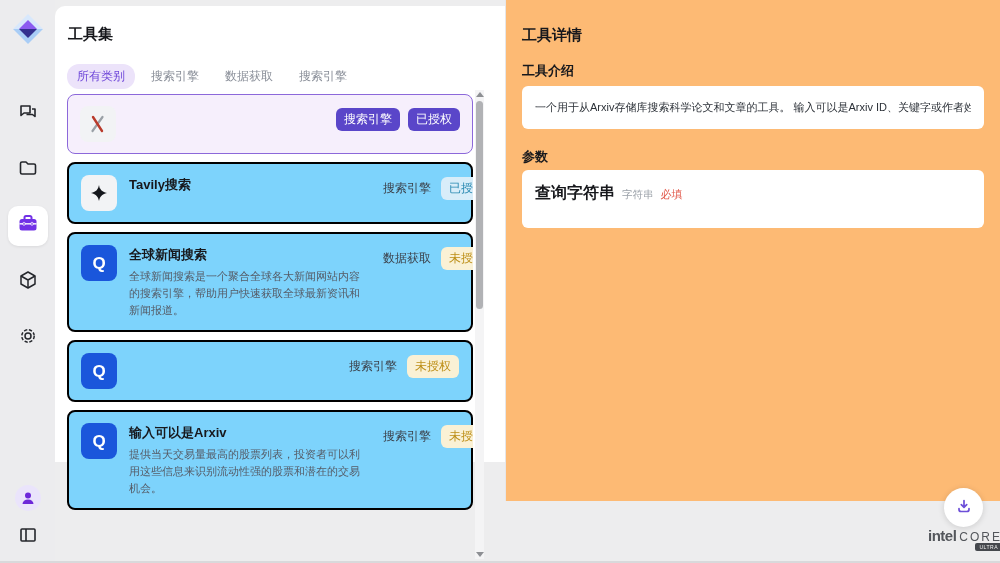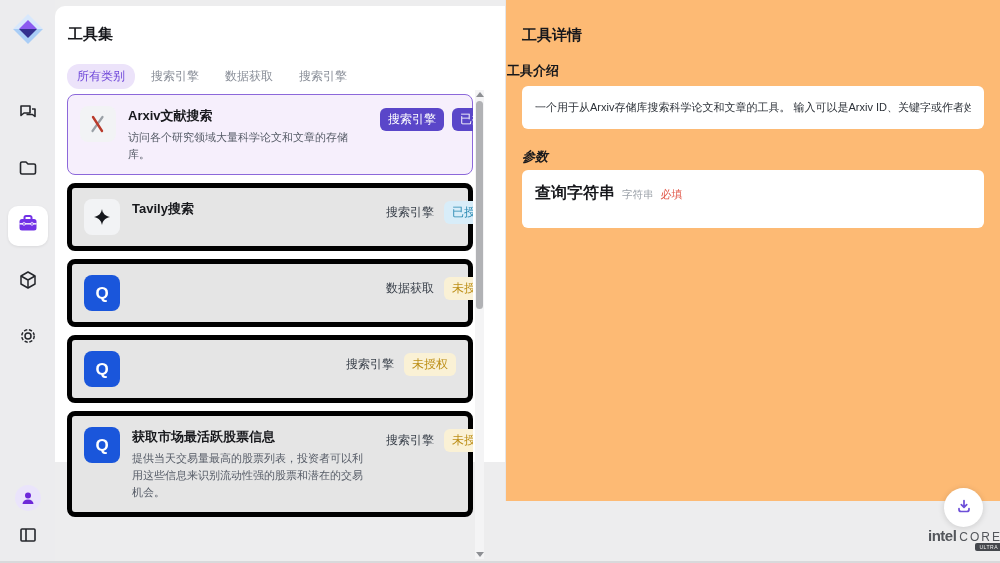--- a/index.html
+++ b/index.html
@@ -21,21 +21,21 @@
 
   
   .left-panel { position:absolute; left:55px; top:6px; width:450px; height:456px;
                 background:#ffffff; border-radius:10px 0 0 0; z-index:2; }
   .lp-title { position:absolute; left:13px; top:19px; font-size:15px; font-weight:bold; color:#17181c; }
   .tabs { position:absolute; left:12px; top:58px; display:flex; gap:6px; align-items:center; }
   .tab { font-size:12px; color:#8a8f99; padding:4px 10px; border-radius:12px; cursor:pointer; white-space:nowrap; }
   .tab.active { background:#ece3fa; color:#6e46d9; }
   .cards { position:absolute; left:12px; top:88px; width:406px; height:465px;
            display:flex; flex-direction:column; gap:8px; overflow:hidden; }
-  .card { background:#e5e5e5; border:5px solid #000000; border-radius:8px; padding:11px 12px;
+  .card { background:#7dd3fc; border:2px solid #000000; border-radius:8px; padding:11px 12px;
           display:flex; gap:12px; cursor:pointer; flex:none; }
   .card.selected { background:#f6effc; border:1.5px solid #8c68da; }
   .tool-ico { width:36px; height:36px; border-radius:8px; background:#f2f3f5; flex:none;
               display:flex; align-items:center; justify-content:center; }
   .tool-ico.blue { background:#1a56db; }
   .tool-ico.blue .q { color:#fff; font-weight:bold; font-size:17px; line-height:1; }
   .tool-body { width:240px; flex:none; }
   .tool-name { font-size:13px; font-weight:bold; color:#17181c; margin-bottom:4px; margin-top:1px; }
   .tool-desc { font-size:11px; color:#555b66; line-height:1.55; }
   .badges { margin-left:auto; display:flex; gap:8px; align-items:flex-start; padding-top:2px; }
@@ -51,25 +51,25 @@
   .sb-up, .sb-down { position:absolute; left:1px; width:0; height:0; border-left:4px solid transparent;
                      border-right:4px solid transparent; }
   .sb-up { top:2px; border-bottom:5px solid #8d8f93; }
   .sb-down { bottom:2px; border-top:5px solid #8d8f93; }
 
   
   .right-panel { position:absolute; left:505px; top:0; width:495px; height:501px;
                  background:#fdba74; border-left:1px solid #e6e6e8; z-index:1; }
   .rp-title { position:absolute; left:16px; top:26px; font-size:15px; font-weight:bold; color:#17181c; }
   .rp-h2 { font-size:13px; font-weight:bold; color:#17181c; }
-  .rp-intro-h { position:absolute; left:1px; top:62px; }
+  .rp-intro-h { position:absolute; left:16px; top:62px; }
   .intro-box { position:absolute; left:16px; top:86px; width:462px; background:#fff;
                border-radius:6px; padding:14px 13px; }
   .intro-text { font-size:11px; color:#2c3138; white-space:nowrap; overflow:hidden; }
-  .rp-params-h { position:absolute; left:16px; top:148px;font-style:italic; }
+  .rp-params-h { position:absolute; left:16px; top:148px; }
   .param-box { position:absolute; left:16px; top:170px; width:462px; background:#fff;
                border-radius:6px; padding:13px 13px 15px; }
   .param-head { display:flex; align-items:baseline; gap:7px; margin-bottom:9px; }
   .param-name { font-size:16px; font-weight:bold; color:#17181c; }
   .param-type { font-size:10.5px; color:#9aa0a8; }
   .param-req  { font-size:11px; color:#e2594b; }
   .param-desc { font-size:11px; color:#3c434d; }
 
   
   .dl-btn { position:absolute; left:944px; top:488px; width:39px; height:39px; border-radius:50%;
@@ -173,24 +173,20 @@
 
     <div class="cards">
 
       <div class="card selected">
         <div class="tool-ico">
           <svg width="20" height="20" viewBox="0 0 20 20" stroke-linecap="round">
             <line x1="14.5" y1="3" x2="4.5" y2="17" stroke="#9aa0a6" stroke-width="2.2"></line>
             <line x1="5" y1="3" x2="14" y2="17" stroke="#b93a2b" stroke-width="2.4"></line>
           </svg>
         </div>
-        <div class="tool-body">
-          <div class="tool-name">Arxiv文献搜索</div>
-          <div class="tool-desc">访问各个研究领域大量科学论文和文章的存储库。</div>
-        </div>
         <div class="badges">
           <span class="badge solid">搜索引擎</span>
           <span class="badge solid">已授权</span>
         </div>
       </div>
 
       <div class="card">
         <div class="tool-ico">
           <svg width="20" height="20" viewBox="0 0 20 20">
             <path d="M10 2 C10.7 6.2 11.8 7.8 10 2 C11 6.5 12.5 8.5 18 10 C12.5 11.5 11 13.5 10 18 C9 13.5 7.5 11.5 2 10 C7.5 8.5 9 6.5 10 2 Z" fill="#15171c"></path>
@@ -203,20 +199,22 @@
           <span class="badge plain">搜索引擎</span>
           <span class="badge cyan">已授权</span>
         </div>
       </div>
 
       <div class="card">
         <div class="tool-ico blue">
             <span class="q">Q</span>
           </div>
         <div class="tool-body">
+          <div class="tool-name">全球新闻搜索</div>
+          <div class="tool-desc">全球新闻搜索是一个聚合全球各大新闻网站内容的搜索引擎，帮助用户快速获取全球最新资讯和新闻报道。</div>
         </div>
         <div class="badges">
           <span class="badge plain">数据获取</span>
           <span class="badge amber">未授权</span>
         </div>
       </div>
 
       <div class="card">
         <div class="tool-ico blue">
             <span class="q">Q</span>
@@ -225,21 +223,21 @@
           <span class="badge plain">搜索引擎</span>
           <span class="badge amber">未授权</span>
         </div>
       </div>
 
       <div class="card">
         <div class="tool-ico blue">
             <span class="q">Q</span>
           </div>
         <div class="tool-body">
-          <div class="tool-name">获取市场最活跃股票信息</div>
+          <div class="tool-name">输入可以是Arxiv</div>
           <div class="tool-desc">提供当天交易量最高的股票列表，投资者可以利用这些信息来识别流动性强的股票和潜在的交易机会。</div>
         </div>
         <div class="badges">
           <span class="badge plain">搜索引擎</span>
           <span class="badge amber">未授权</span>
         </div>
       </div>
 
     </div>
 

